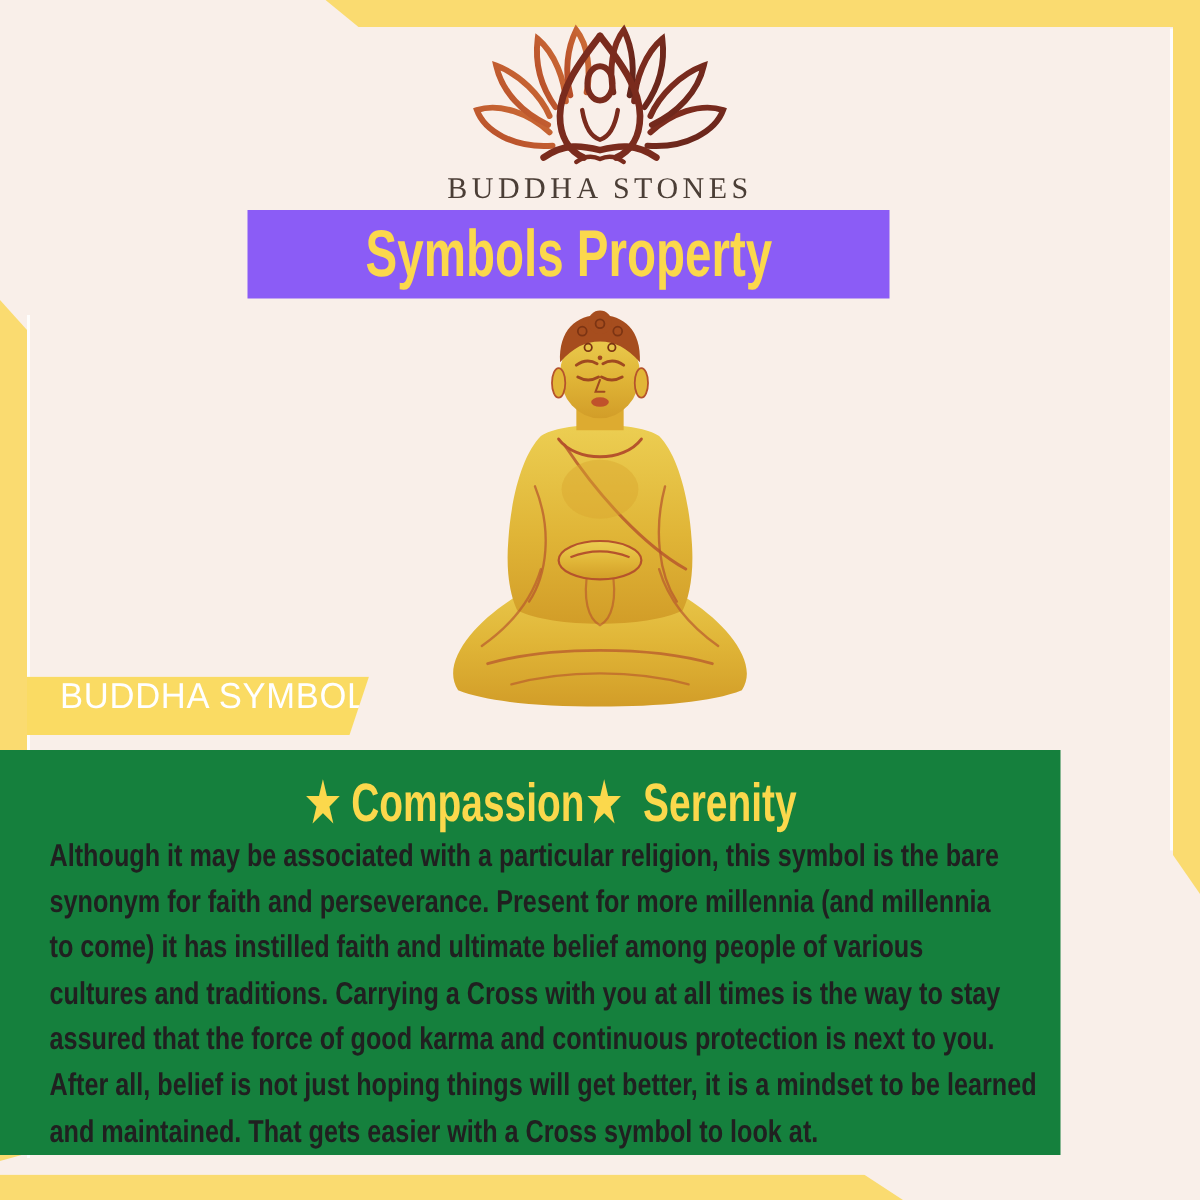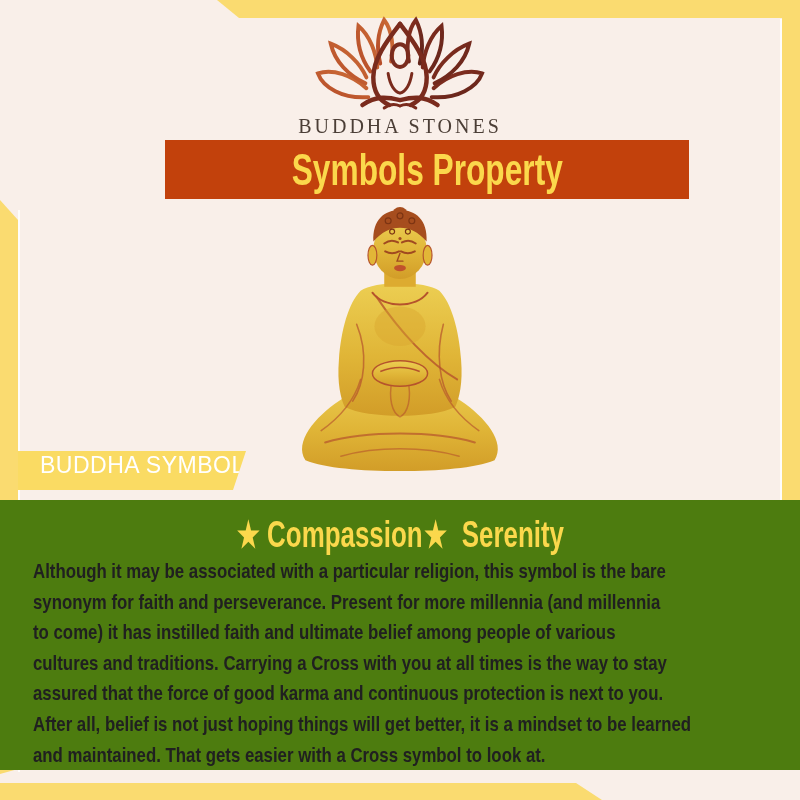--- a/index.html
+++ b/index.html
@@ -27,22 +27,22 @@
   .logo-wrap{position:absolute;left:0;top:14px;width:800px;text-align:center;}
   .logo-svg{display:block;margin:0 auto;}
   .brand-name{
     margin-top:2px;
     font-family:"Liberation Serif", serif;
     font-size:20px;letter-spacing:3px;color:#4b3e36;font-weight:500;
   }
 
   
   .heading-band{
-    position:absolute;left:165px;top:140px;width:524px;height:59px;
-    background:#c2410c;display:flex;align-items:center;justify-content:center;
+    position:absolute;left:165px;top:140px;width:428px;height:59px;
+    background:#8b5cf6;display:flex;align-items:center;justify-content:center;
   }
   .page-title{
     font-size:44px;font-weight:bold;color:#fbd84c;white-space:nowrap;
     display:inline-block;transform:scaleX(.72);transform-origin:center;
     letter-spacing:0;
   }
 
   
   .statue-wrap{position:absolute;left:280px;top:206px;width:240px;height:266px;}
 
@@ -54,22 +54,23 @@
     padding-left:22px;box-sizing:border-box;
   }
   .statue-label span{
     color:#ffffff;font-size:24px;font-weight:500;letter-spacing:.5px;
     display:inline-block;transform:scaleX(.96);transform-origin:left center;
     white-space:nowrap;
   }
 
   
   .content-panel{
-    position:absolute;left:0;top:500px;width:800px;height:270px;
-    background:#4d7c0f;
+    position:absolute;left:0;top:500px;width:680px;height:270px;
+    background:#15803d;
+    padding-left:27px;
   }
   .traits-line{
     margin-top:14px;text-align:center;white-space:nowrap;
   }
   .traits-inner{
     display:inline-block;transform:scaleX(.72);transform-origin:center;
     font-size:36px;font-weight:bold;color:#fbd84c;
   }
   .trait-star{margin-right:10px;}
   .trait-star.second{margin-left:2px;}

